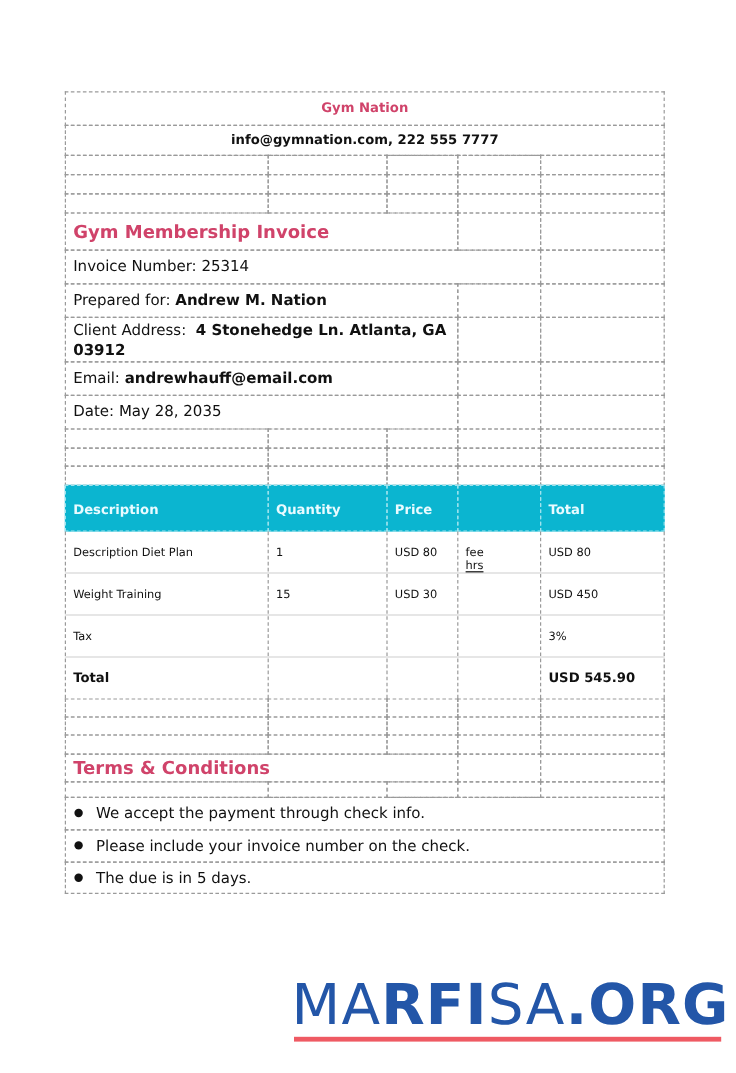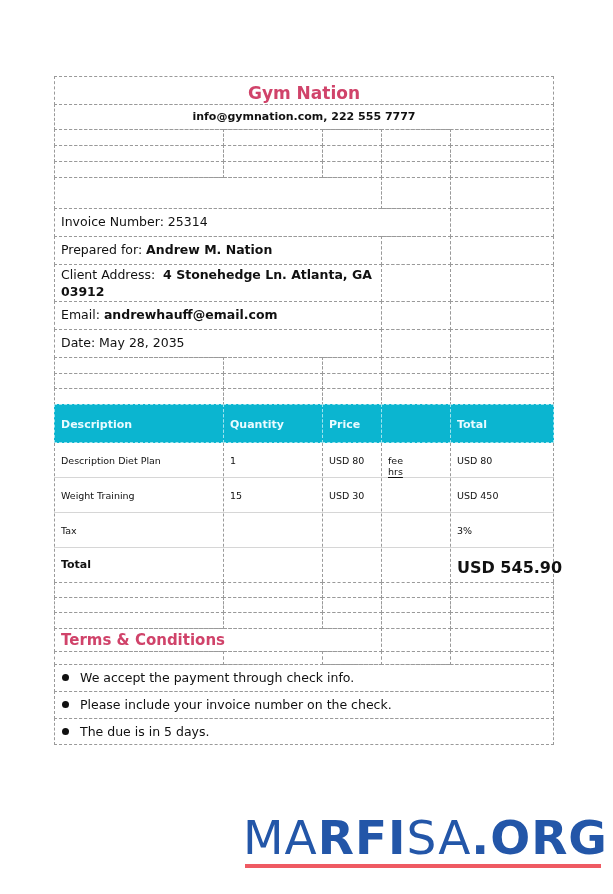--- a/index.html
+++ b/index.html
@@ -20,21 +20,21 @@
   .logo .thin { font-weight:normal; }
   .logo .bold { font-weight:bold; }
   .logo-line { position:absolute; left:245px; top:864px; width:356px; height:4px; background:#ef5a63; }
 </style>
 </head>
 <body>
 
 <div class="grid">
 
   <div class="cell" style="left:0;top:0;width:500px;height:29px;"></div>
-  <div class="txt pink" style="left:0;width:500px;text-align:center;top:7px;font-size:17px;">Gym Nation</div>
+  <div class="txt pink" style="left:0;width:500px;text-align:center;top:7px;font-size:11px;">Gym Nation</div>
 
   <div class="cell" style="left:0;top:28px;width:500px;height:26px;"></div>
   <div class="txt b" style="left:0;width:500px;text-align:center;top:34px;font-size:11px;">info@gymnation.com, 222 555 7777</div>
 
   <div class="cell" style="left:0;top:53px;width:170px;height:17px;"></div>
   <div class="cell" style="left:169px;top:53px;width:100px;height:17px;"></div>
   <div class="cell" style="left:268px;top:53px;width:60px;height:17px;"></div>
   <div class="cell" style="left:327px;top:53px;width:70px;height:17px;"></div>
   <div class="cell" style="left:396px;top:53px;width:104px;height:17px;"></div>
 
@@ -46,20 +46,21 @@
 
   <div class="cell" style="left:0;top:85px;width:170px;height:17px;"></div>
   <div class="cell" style="left:169px;top:85px;width:100px;height:17px;"></div>
   <div class="cell" style="left:268px;top:85px;width:60px;height:17px;"></div>
   <div class="cell" style="left:327px;top:85px;width:70px;height:17px;"></div>
   <div class="cell" style="left:396px;top:85px;width:104px;height:17px;"></div>
 
   <div class="cell" style="left:0;top:101px;width:328px;height:32px;"></div>
   <div class="cell" style="left:327px;top:101px;width:70px;height:32px;"></div>
   <div class="cell" style="left:396px;top:101px;width:104px;height:32px;"></div>
+  <div class="txt pink" style="left:7px;top:108px;font-size:15px;">Gym Membership Invoice</div>
 
   <div class="cell" style="left:0;top:132px;width:397px;height:29px;"></div>
   <div class="cell" style="left:396px;top:132px;width:104px;height:29px;"></div>
   <div class="txt meta" style="left:7px;top:138px;">
     <span>Invoice Number:</span>
     <span>25314</span>
   </div>
 
   <div class="cell" style="left:0;top:160px;width:328px;height:29px;"></div>
   <div class="cell" style="left:327px;top:160px;width:70px;height:29px;"></div>
@@ -149,21 +150,21 @@
     <div class="txt item" style="left:403px;top:414px;">USD 450</div>
   </div>
 
   <div>
     <div class="txt item" style="left:7px;top:449px;">Tax</div>
     <div class="txt item" style="left:403px;top:449px;">3%</div>
   </div>
 
   <div>
     <div class="txt b" style="left:7px;top:482px;font-size:11px;">Total</div>
-    <div class="txt b" style="left:403px;top:482px;font-size:16px;">USD 545.90</div>
+    <div class="txt b" style="left:403px;top:482px;font-size:11px;">USD 545.90</div>
   </div>
 
   <div class="cell" style="left:0;top:506px;width:170px;height:16px;"></div>
   <div class="cell" style="left:169px;top:506px;width:100px;height:16px;"></div>
   <div class="cell" style="left:268px;top:506px;width:60px;height:16px;"></div>
   <div class="cell" style="left:327px;top:506px;width:70px;height:16px;"></div>
   <div class="cell" style="left:396px;top:506px;width:104px;height:16px;"></div>
 
   <div class="cell" style="left:0;top:521px;width:170px;height:16px;"></div>
   <div class="cell" style="left:169px;top:521px;width:100px;height:16px;"></div>

